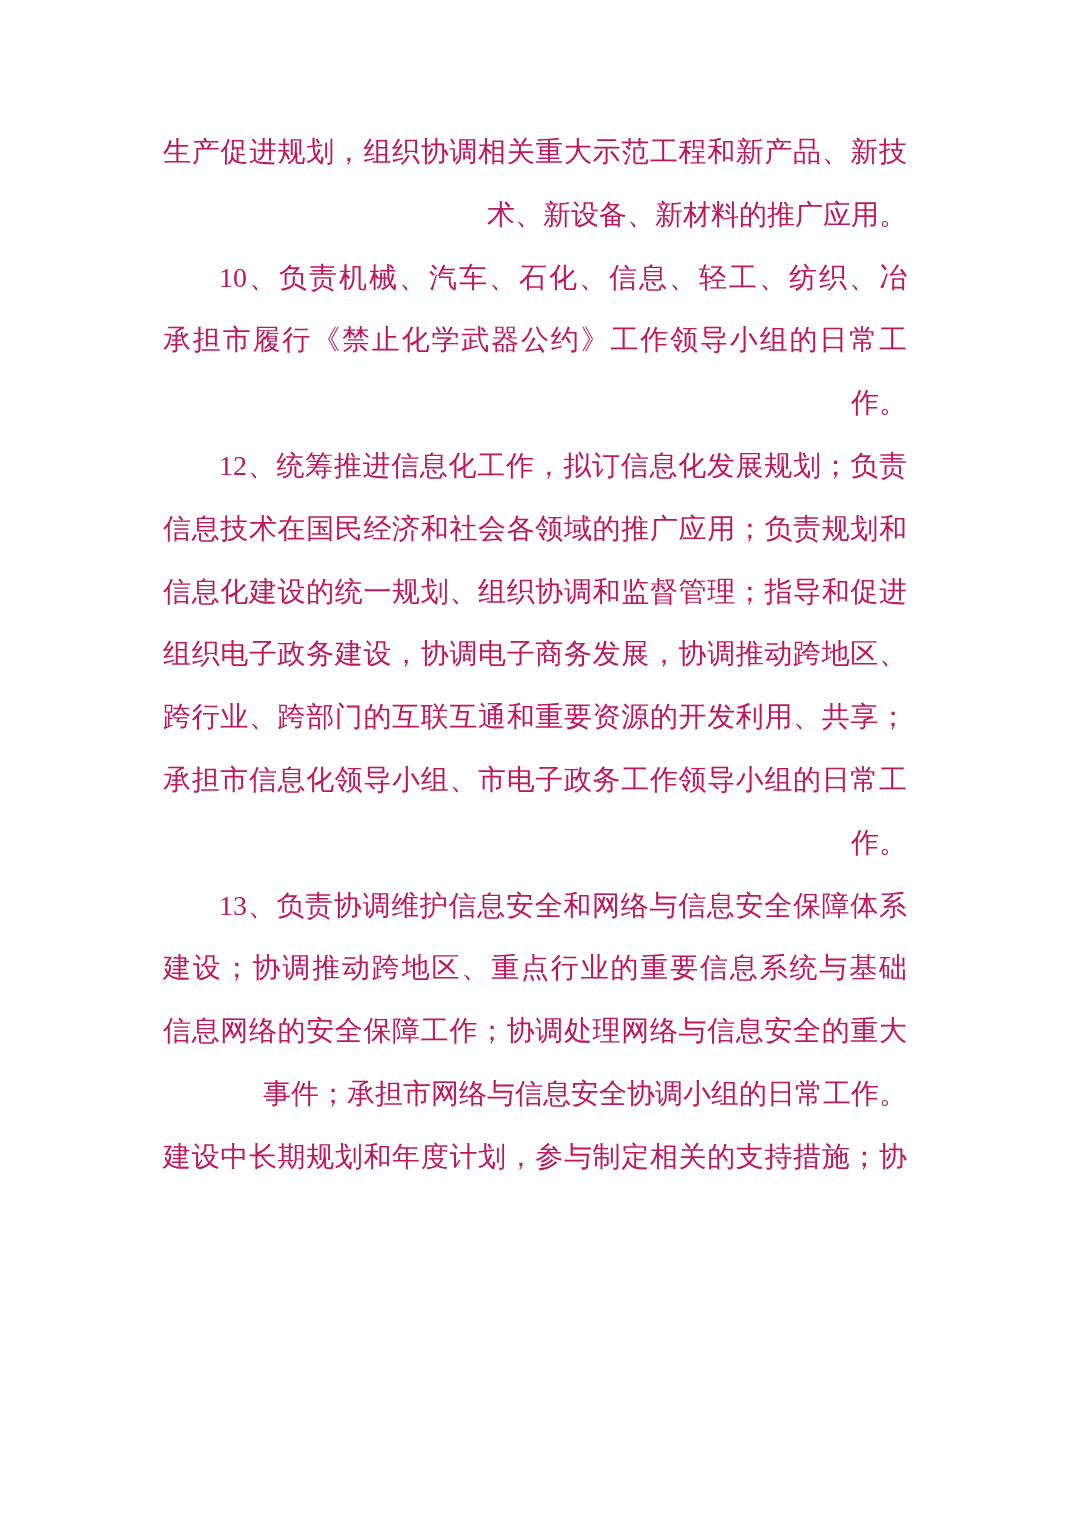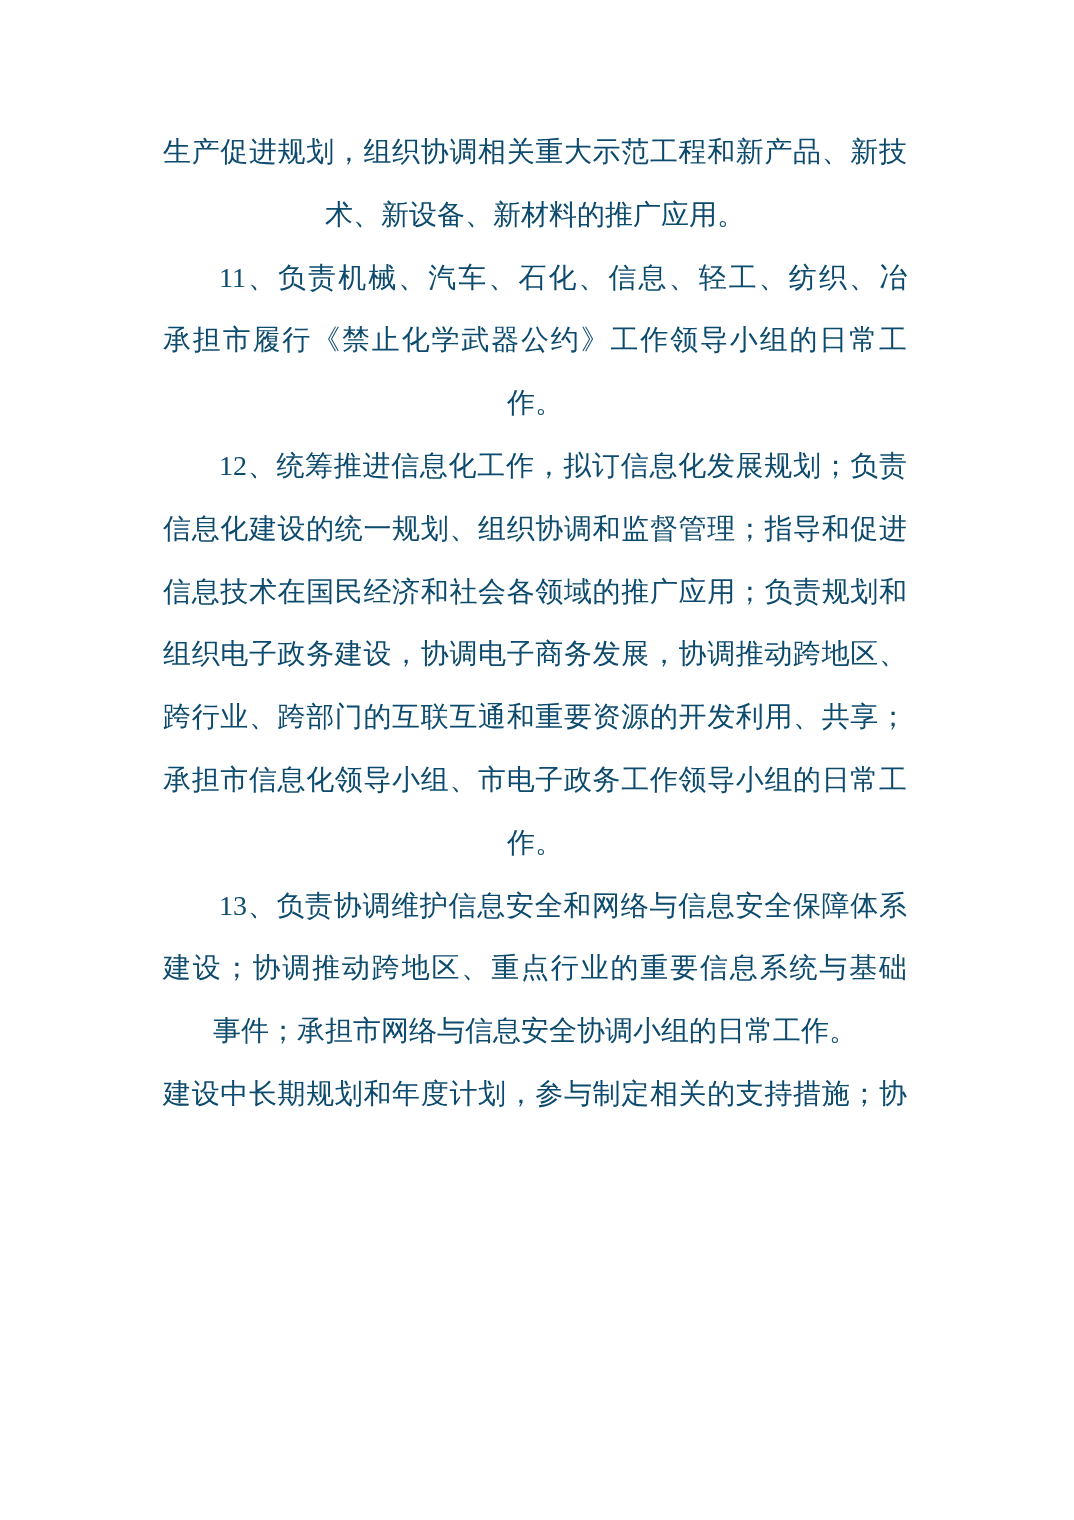--- a/index.html
+++ b/index.html
@@ -25,56 +25,57 @@
     color: #222222;
     font-weight: 400;
   }
   .paragraph {
     margin: 0;
     padding: 0;
   }
   .line {
     height: 62.8px;
     overflow: visible;
-    text-align: center;
+    text-align: right;
   }
   .line.justify {
     text-align: justify;
     text-align-last: justify;
     text-justify: inter-character;
   }
   .line.indent {
     padding-left: 56px;
   }
 </style>
 </head>
 <body>
 
 <div class="page" style="background: rgb(255, 255, 255);">
-  <div class="doc-content" id="doc-content" style="color: #0c4a6e;">
+  <div class="doc-content" id="doc-content" style="color: #be185d;">
       <div class="paragraph">
         <div class="line justify">生产促进规划，组织协调相关重大示范工程和新产品、新技</div>
         <div class="line">术、新设备、新材料的推广应用。</div>
       </div>
       <div class="paragraph">
-        <div class="line justify indent">11、负责机械、汽车、石化、信息、轻工、纺织、冶</div>
+        <div class="line justify indent">10、负责机械、汽车、石化、信息、轻工、纺织、冶</div>
         <div class="line justify">承担市履行《禁止化学武器公约》工作领导小组的日常工</div>
         <div class="line">作。</div>
       </div>
       <div class="paragraph">
         <div class="line justify indent">12、统筹推进信息化工作，拟订信息化发展规划；负责</div>
+        <div class="line justify">信息技术在国民经济和社会各领域的推广应用；负责规划和</div>
         <div class="line justify">信息化建设的统一规划、组织协调和监督管理；指导和促进</div>
-        <div class="line justify">信息技术在国民经济和社会各领域的推广应用；负责规划和</div>
         <div class="line justify">组织电子政务建设，协调电子商务发展，协调推动跨地区、</div>
         <div class="line justify">跨行业、跨部门的互联互通和重要资源的开发利用、共享；</div>
         <div class="line justify">承担市信息化领导小组、市电子政务工作领导小组的日常工</div>
         <div class="line">作。</div>
       </div>
       <div class="paragraph">
         <div class="line justify indent">13、负责协调维护信息安全和网络与信息安全保障体系</div>
         <div class="line justify">建设；协调推动跨地区、重点行业的重要信息系统与基础</div>
+        <div class="line justify">信息网络的安全保障工作；协调处理网络与信息安全的重大</div>
         <div class="line">事件；承担市网络与信息安全协调小组的日常工作。</div>
       </div>
       <div class="paragraph">
         <div class="line justify">建设中长期规划和年度计划，参与制定相关的支持措施；协</div>
       </div>
     </div>
 </div>
 
 </body></html>

